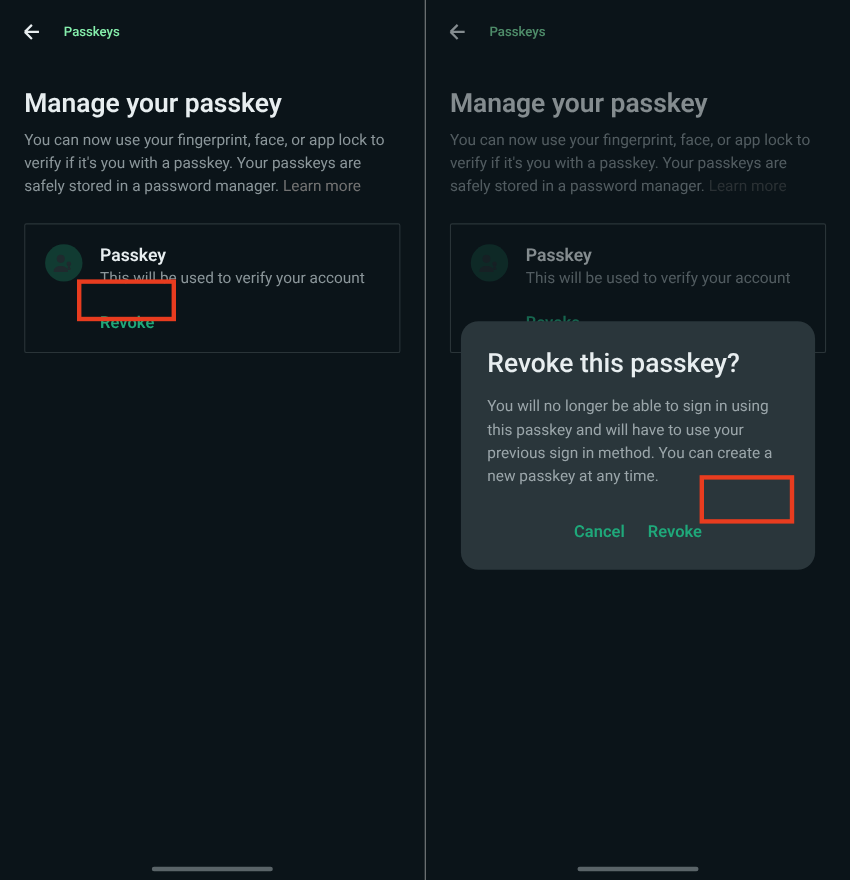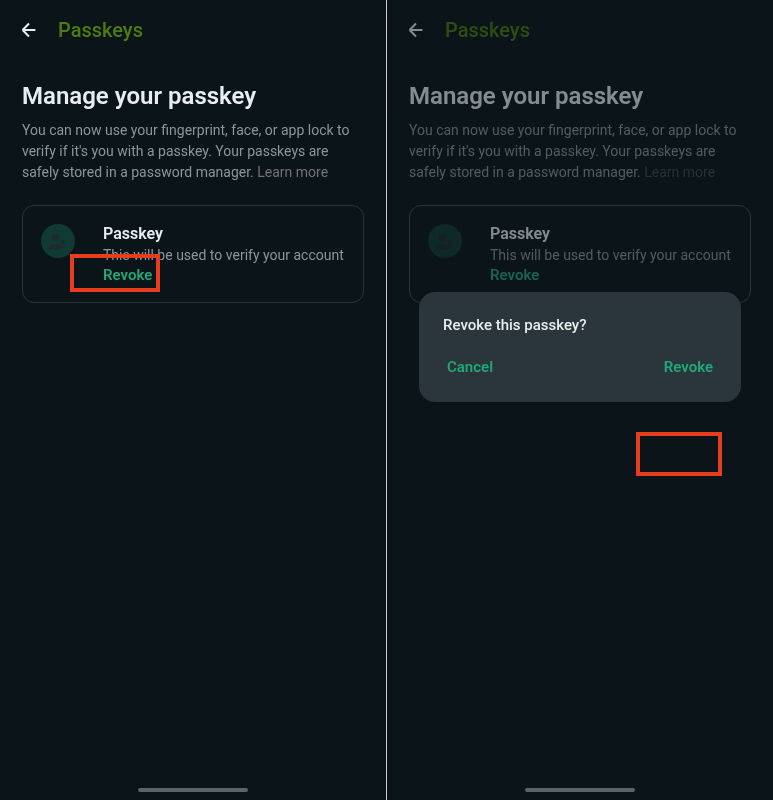--- a/index.html
+++ b/index.html
@@ -30,22 +30,22 @@
       padding: 18px 18px 16px 18px;
       gap: 18px;
     }
     .back-icon {
       color: #e8eef0;
       cursor: pointer;
       display: flex;
       align-items: center;
     }
     .header-title {
-      color: #4d7c0f;
-      font-size: 20px;
+      color: #86efac;
+      font-size: 12px;
       font-weight: 500;
     }
     .content {
       padding: 24px 22px 0 22px;
     }
     .section-title {
       color: #e8eef0;
       font-size: 24px;
       font-weight: 600;
       margin-bottom: 10px;
@@ -55,25 +55,25 @@
       font-size: 14px;
       line-height: 1.5;
     }
     .learn-more {
       color: #737373;
       cursor: pointer;
     }
     .card {
       margin-top: 22px;
       border: 1px solid #2a3438;
-      border-radius: 12px;
+      border-radius: 2px;
       padding: 18px 18px 18px 18px;
       display: flex;
       align-items: flex-start;
-      gap: 28px;
+      gap: 16px;
     }
     .passkey-icon {
       width: 34px;
       height: 34px;
       background: #113b32;
       border-radius: 50%;
       display: flex;
       align-items: center;
       justify-content: center;
       color: #1f2a2e;
@@ -85,21 +85,21 @@
     }
     .card-title {
       color: #e8eef0;
       font-size: 16px;
       font-weight: 600;
       margin-bottom: 4px;
     }
     .card-sub {
       color: #8b969a;
       font-size: 14px;
-      margin-bottom: 2px;
+      margin-bottom: 22px;
     }
     .revoke-link {
       color: #1fa87a;
       font-size: 15px;
       font-weight: 600;
       cursor: pointer;
       display: inline-block;
     }
     .highlight-box {
       position: absolute;
@@ -121,33 +121,33 @@
       position: absolute;
       left: 32px;
       right: 32px;
       top: 292px;
       background: #2a363b;
       border-radius: 16px;
       padding: 24px 24px 18px 24px;
     }
     .dialog-title {
       color: #e8eef0;
-      font-size: 15px;
+      font-size: 24px;
       font-weight: 500;
       margin-bottom: 16px;
     }
     .dialog-body {
       color: #9ba6aa;
       font-size: 14px;
       line-height: 1.5;
       margin-bottom: 22px;
     }
     .dialog-actions {
       display: flex;
-      justify-content: space-between;
+      justify-content: center;
       gap: 13px;
       align-items: center;
     }
     .dialog-btn {
       color: #1fa87a;
       font-size: 15px;
       font-weight: 600;
       cursor: pointer;
       padding: 8px 4px;
     }
@@ -229,20 +229,21 @@
       <div class="card-body">
         <div class="card-title">Passkey</div>
         <div class="card-sub">This will be used to verify your account</div>
         <span class="revoke-link">Revoke</span>
       </div>
     </div>
   </div>
 
   <div class="dialog">
     <div class="dialog-title">Revoke this passkey?</div>
+    <div class="dialog-body">You will no longer be able to sign in using this passkey and will have to use your previous sign in method. You can create a new passkey at any time.</div>
     <div class="dialog-actions">
       <span class="dialog-btn">Cancel</span>
       <span class="dialog-btn">Revoke</span>
     </div>
   </div>
 
   <div class="highlight-box" style="left:249px; top:432px; width:86px; height:44px;"></div>
   <div class="home-indicator"></div>
 </div>
 

